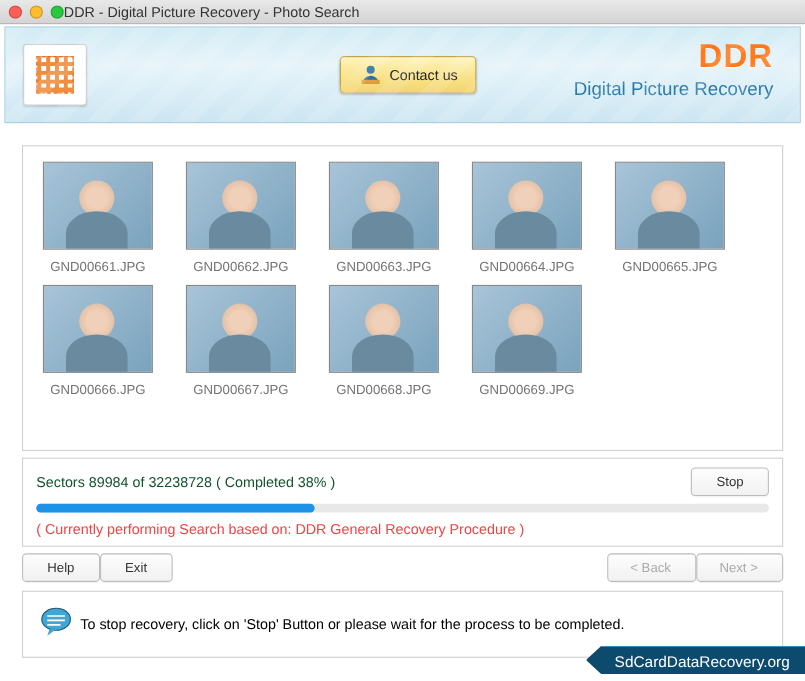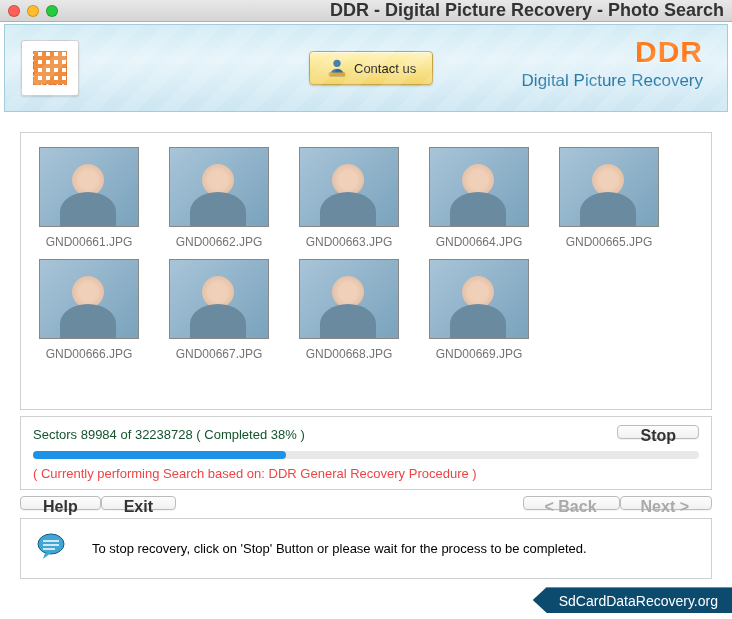--- a/index.html
+++ b/index.html
@@ -18,21 +18,21 @@
   display: flex;
   align-items: center;
   padding: 0 8px;
   border-bottom: 1px solid #b0b0b0;
 }
 .traffic-lights { display: flex; gap: 7px; }
 .tl { width: 12px; height: 12px; border-radius: 50%; border: 0.5px solid rgba(0,0,0,0.2); }
 .tl.red { background: #ff5f57; }
 .tl.yellow { background: #ffbd2e; }
 .tl.green { background: #28c940; }
-.title-text { flex: 1; text-align: right; font-size: 18px; color: #333; font-weight: bold; }
+.title-text { flex: 1; text-align: left; font-size: 13px; color: #333; }
 
 .banner {
   height: 88px;
   margin: 2px 4px 0 4px;
   background: linear-gradient(#d2ebf4 0%, #e6f4fa 40%, #cce6f2 100%);
   border: 1px solid #a4cddc;
   display: flex;
   align-items: center;
   padding: 0 16px;
   position: relative;
@@ -143,48 +143,47 @@
 .progress-fill {
   height: 100%;
   background: #1d93e8;
   border-radius: 4px;
   width: 38%;
 }
 .progress-row2 { font-size: 13px; color: #ef4444; }
 
 .btn {
   display: inline-block;
-  height: 14px;
+  height: 26px;
   line-height: 20px;
   padding: 0 22px;
   background: linear-gradient(#fdfdfd, #f1f1f1);
   border: 1px solid #bcbcbc;
   border-radius: 4px;
-  font-size: 16px;
+  font-size: 12px;
   color: #333;
   cursor: pointer;
   box-shadow: 0 1px 0 rgba(0,0,0,0.05);
-  font-weight: bold;
 }
 .btn.disabled { color: #aaa; cursor: default; padding-left: 20px; }
 
 .nav-row {
   display: flex;
   margin-top: 6px;
   align-items: center;
 }
 .nav-row .spacer { flex: 1; }
 
 .tip-panel {
   border: 1px solid #d0d0d0;
   margin-top: 8px;
   padding: 12px 14px;
   display: flex;
   align-items: center;
-  gap: 25px;
+  gap: 6px;
 }
 .tip-icon svg { width: 32px; height: 32px; }
 
 .footer-ribbon {
   position: absolute;
   right: 0; bottom: 6px;
   height: 26px;
   display: flex; align-items: center;
   padding: 0 14px 0 26px;
   background: #0c4a6e;

